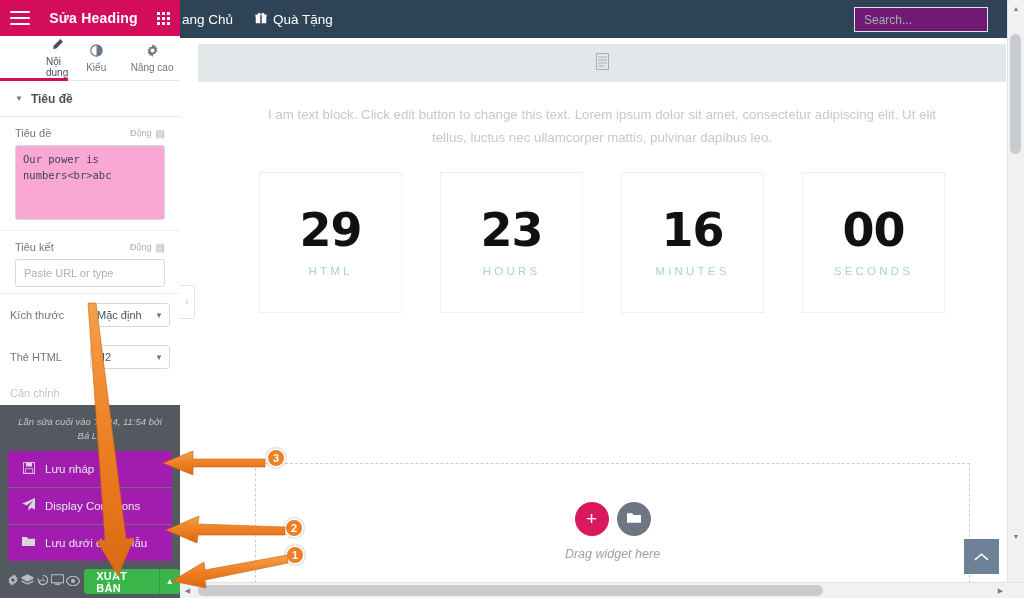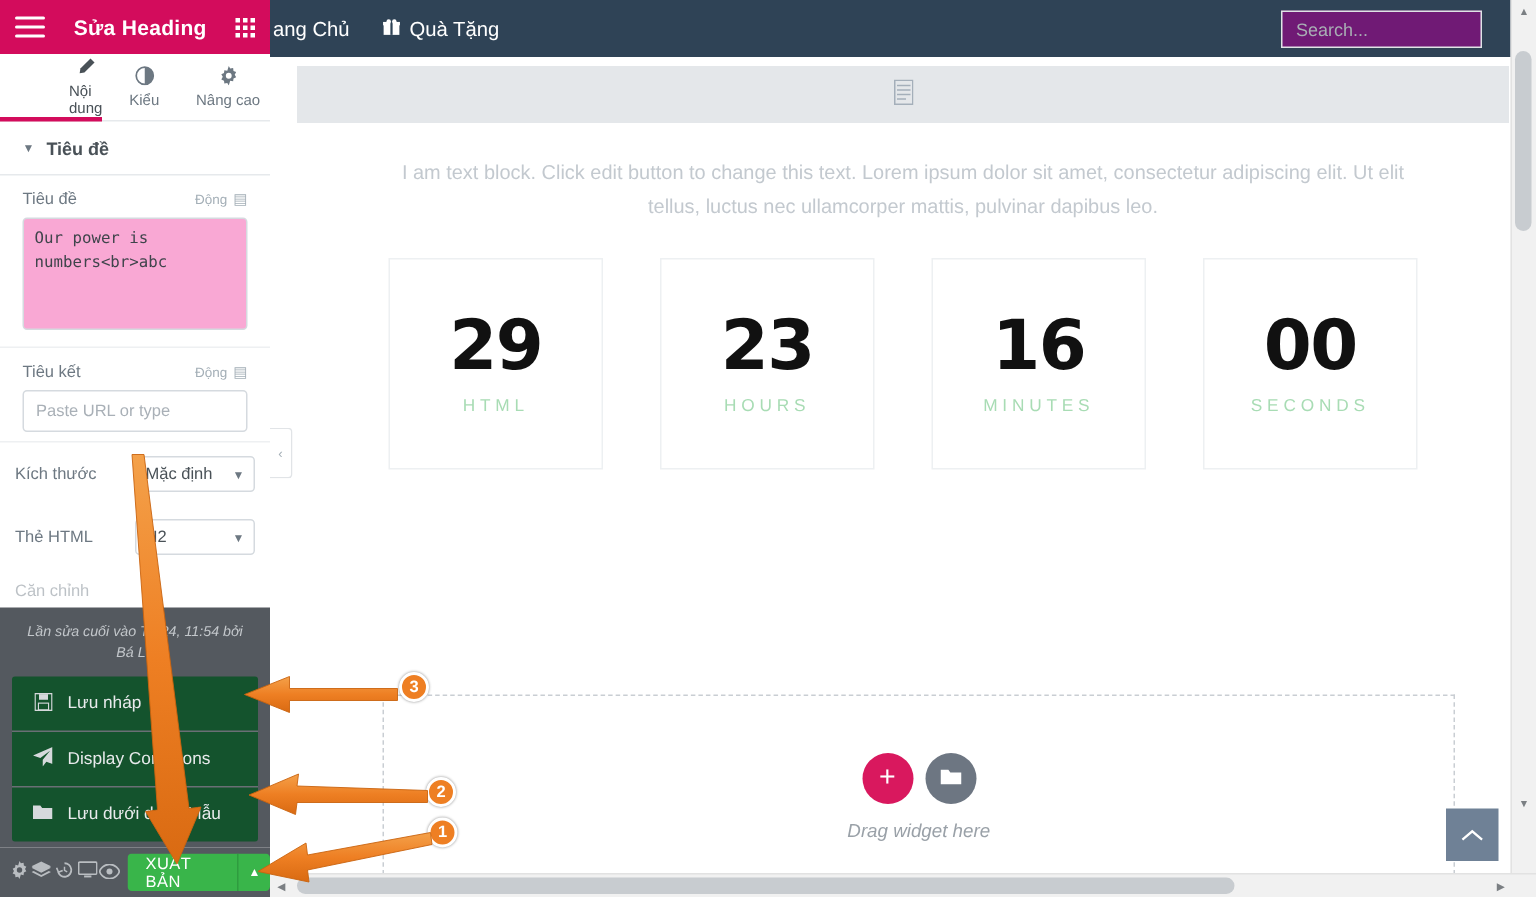--- a/index.html
+++ b/index.html
@@ -47,29 +47,29 @@
 
   .sel-row{display:flex;align-items:center;justify-content:space-between;padding:9px 10px;box-sizing:border-box;}
   .sel-row .ctrl-label{flex:0 0 auto;}
   .sel{width:80px;height:24px;border:1px solid #d5dadf;border-radius:3px;background:#fff;display:flex;align-items:center;justify-content:space-between;padding:0 6px;box-sizing:border-box;font-size:11px;color:#495157;cursor:pointer;}
   .sel .cv{font-size:8px;color:#6d7882;}
   .sel-row.lastrow{opacity:.45;}
 
   
   .save-overlay{position:absolute;left:0;bottom:33px;width:180px;background:#54595f;z-index:60;padding-bottom:4px;}
   .lastedit{color:#c3c7cb;font-size:9.5px;font-style:italic;text-align:center;line-height:1.45;padding:10px 12px 8px;}
-  .smenu{margin:0 8px;background:#14532d;border-radius:2px;overflow:hidden;}
+  .smenu{margin:0 8px;background:#a21caf;border-radius:2px;overflow:hidden;}
   .sitem{display:flex;align-items:center;gap:10px;height:36px;padding:0 14px;color:#e8eaec;font-size:11.5px;border-bottom:1px solid #6a6f75;cursor:pointer;}
   .sitem:last-child{border-bottom:0;}
   .sitem .si{font-size:12px;color:#d6d9dc;width:13px;text-align:center;}
 
   .footbar{position:absolute;left:0;bottom:0;width:180px;height:33px;background:#54595f;display:flex;align-items:center;z-index:61;box-sizing:border-box;padding-left:5px;}
   .fic{width:17px;text-align:center;font-size:12px;color:#b9bdc1;cursor:pointer;}
   .pub{margin-left:4px;display:flex;height:25px;border-radius:3px;overflow:hidden;}
-  .pub .main{background:#39b54a;color:#fff;font-size:11px;font-weight:400;display:flex;align-items:center;padding:0 12px;letter-spacing:.3px;cursor:pointer;}
+  .pub .main{background:#39b54a;color:#fff;font-size:11px;font-weight:700;display:flex;align-items:center;padding:0 12px;letter-spacing:.3px;cursor:pointer;}
   .pub .arr{background:#39b54a;border-left:1px solid #2f9c3f;color:#fff;width:24px;display:flex;align-items:center;justify-content:center;font-size:8px;cursor:pointer;}
 
   .collapse{position:absolute;left:180px;top:285px;width:14px;height:32px;background:#fff;border:1px solid #e1e4e7;border-left:0;border-radius:0 3px 3px 0;display:flex;align-items:center;justify-content:center;font-size:9px;color:#a4afb7;z-index:45;cursor:pointer;}
 
   
   .canvas{position:absolute;left:180px;top:0;width:844px;height:598px;background:#fff;overflow:hidden;}
   .sitehead{height:38px;background:#2f4356;display:flex;align-items:center;position:relative;}
   .nav{display:flex;align-items:center;gap:22px;padding-left:2px;color:#fff;font-size:13.5px;}
   .nav .it{display:flex;align-items:center;gap:6px;cursor:pointer;}
   .searchbox{position:absolute;right:36px;top:7px;width:134px;height:25px;background:#701a75;border:1px solid #dfe3e6;box-sizing:border-box;}

